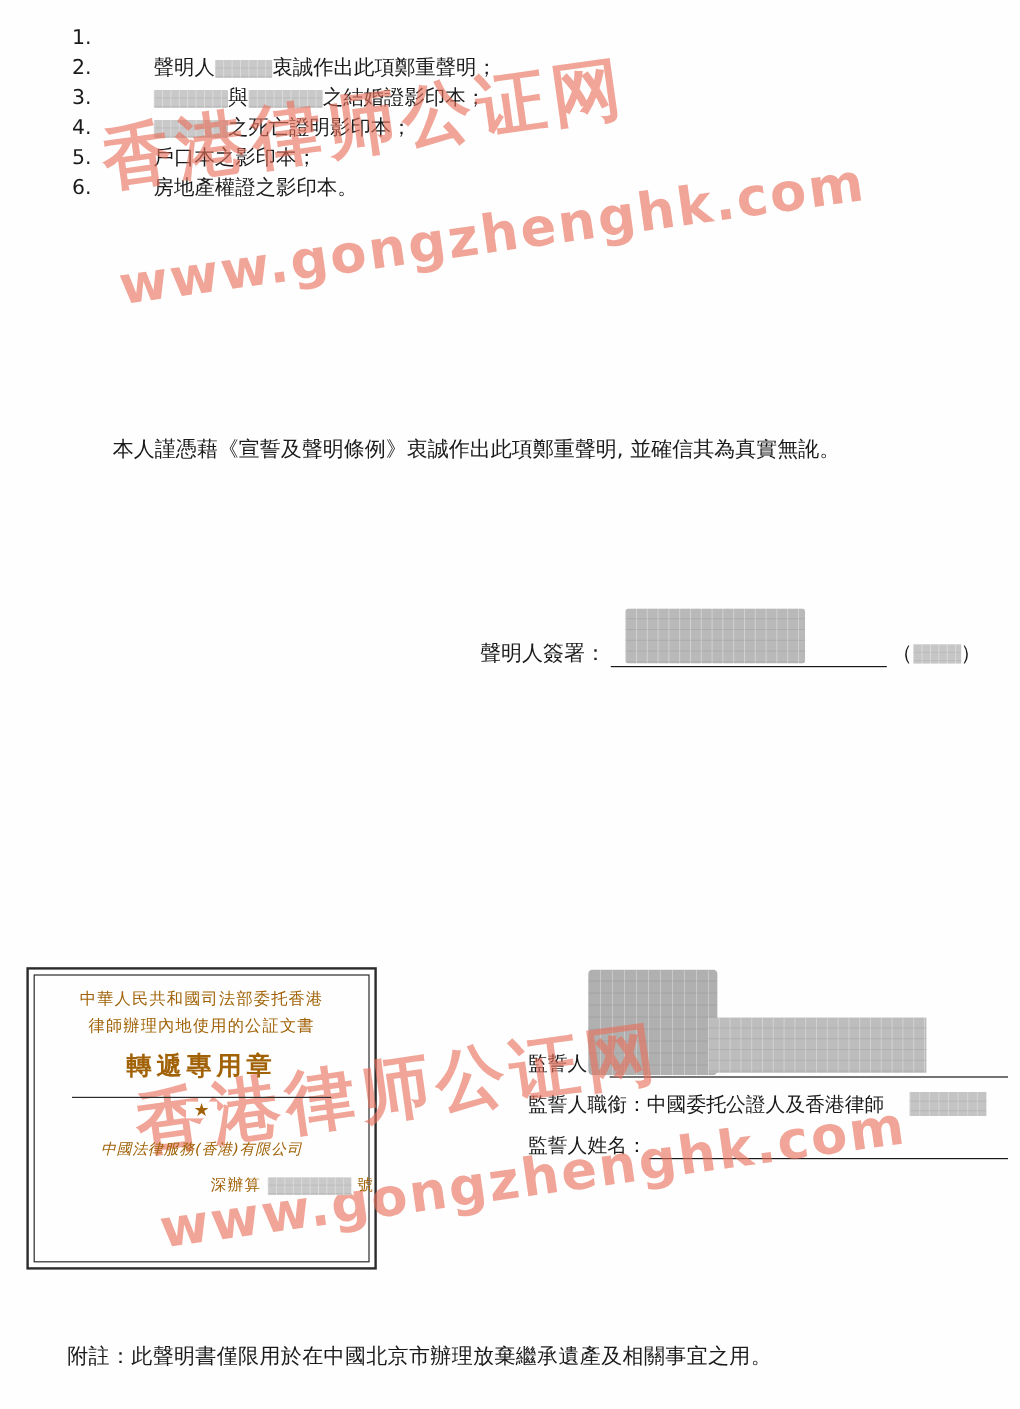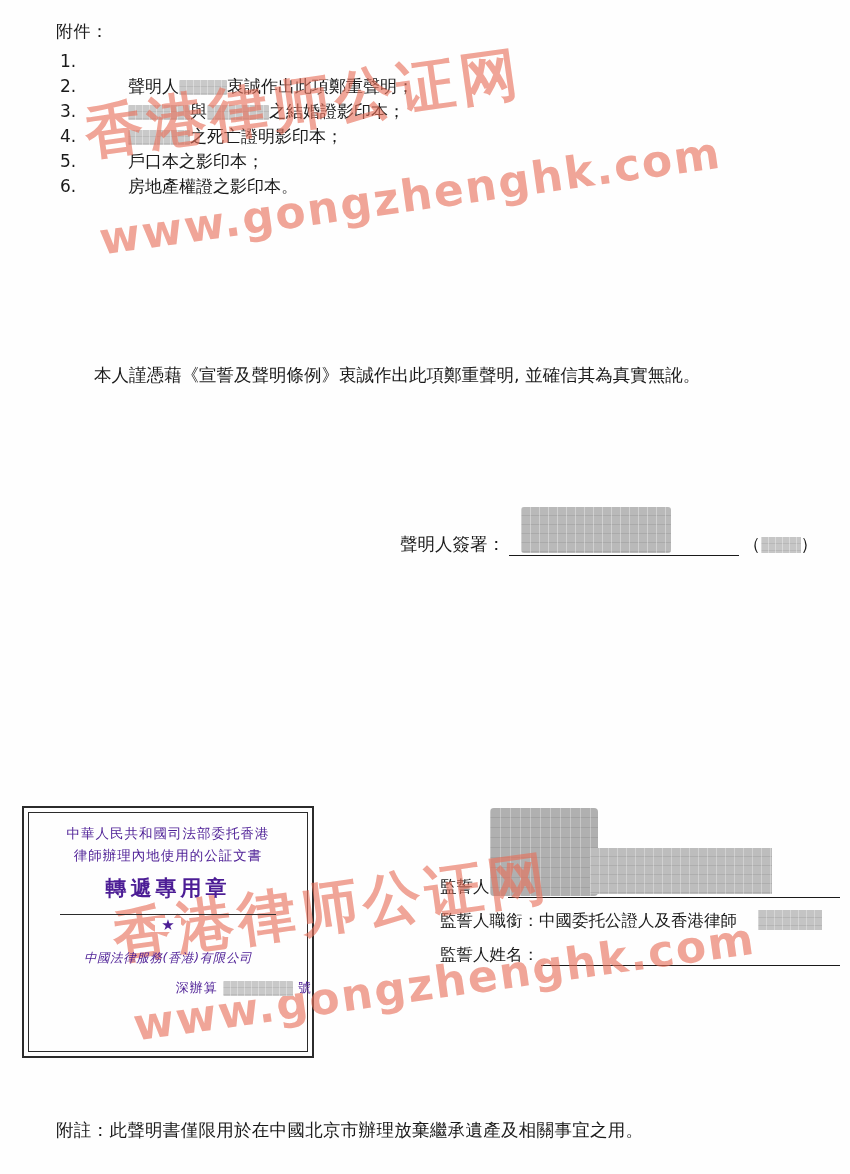--- a/index.html
+++ b/index.html
@@ -152,21 +152,21 @@
   
   .stamp {
     position: absolute;
     left: 22px;
     top: 806px;
     width: 292px;
     height: 252px;
     border: 2.5px solid #2b2b2b;
     box-sizing: border-box;
     text-align: center;
-    color: #4c1d95;
+    color: #a16207;
     padding-top: 14px;
   }
   .stamp-inner {
     position: absolute;
     inset: 4px;
     border: 1px solid #2b2b2b;
     pointer-events: none;
   }
   .stamp-line {
     font-size: 13.5px;
@@ -334,21 +334,20 @@
     letter-spacing: 2px;
     transform: rotate(-8deg);
   }
 </style>
 </head>
 <body>
 
 <div class="page">
 
   <div class="attachments">
-    <div class="attach-title">附件：</div>
 
     <div class="attach-row">
       <span class="attach-num">1.</span>
     </div>
 
     <div class="attach-row">
       <span class="attach-num">2.</span>
       <span class="attach-text">
         <span>聲明人</span><span class="redact r-sm"></span><span>衷誠作出此項鄭重聲明；</span>
       </span>

